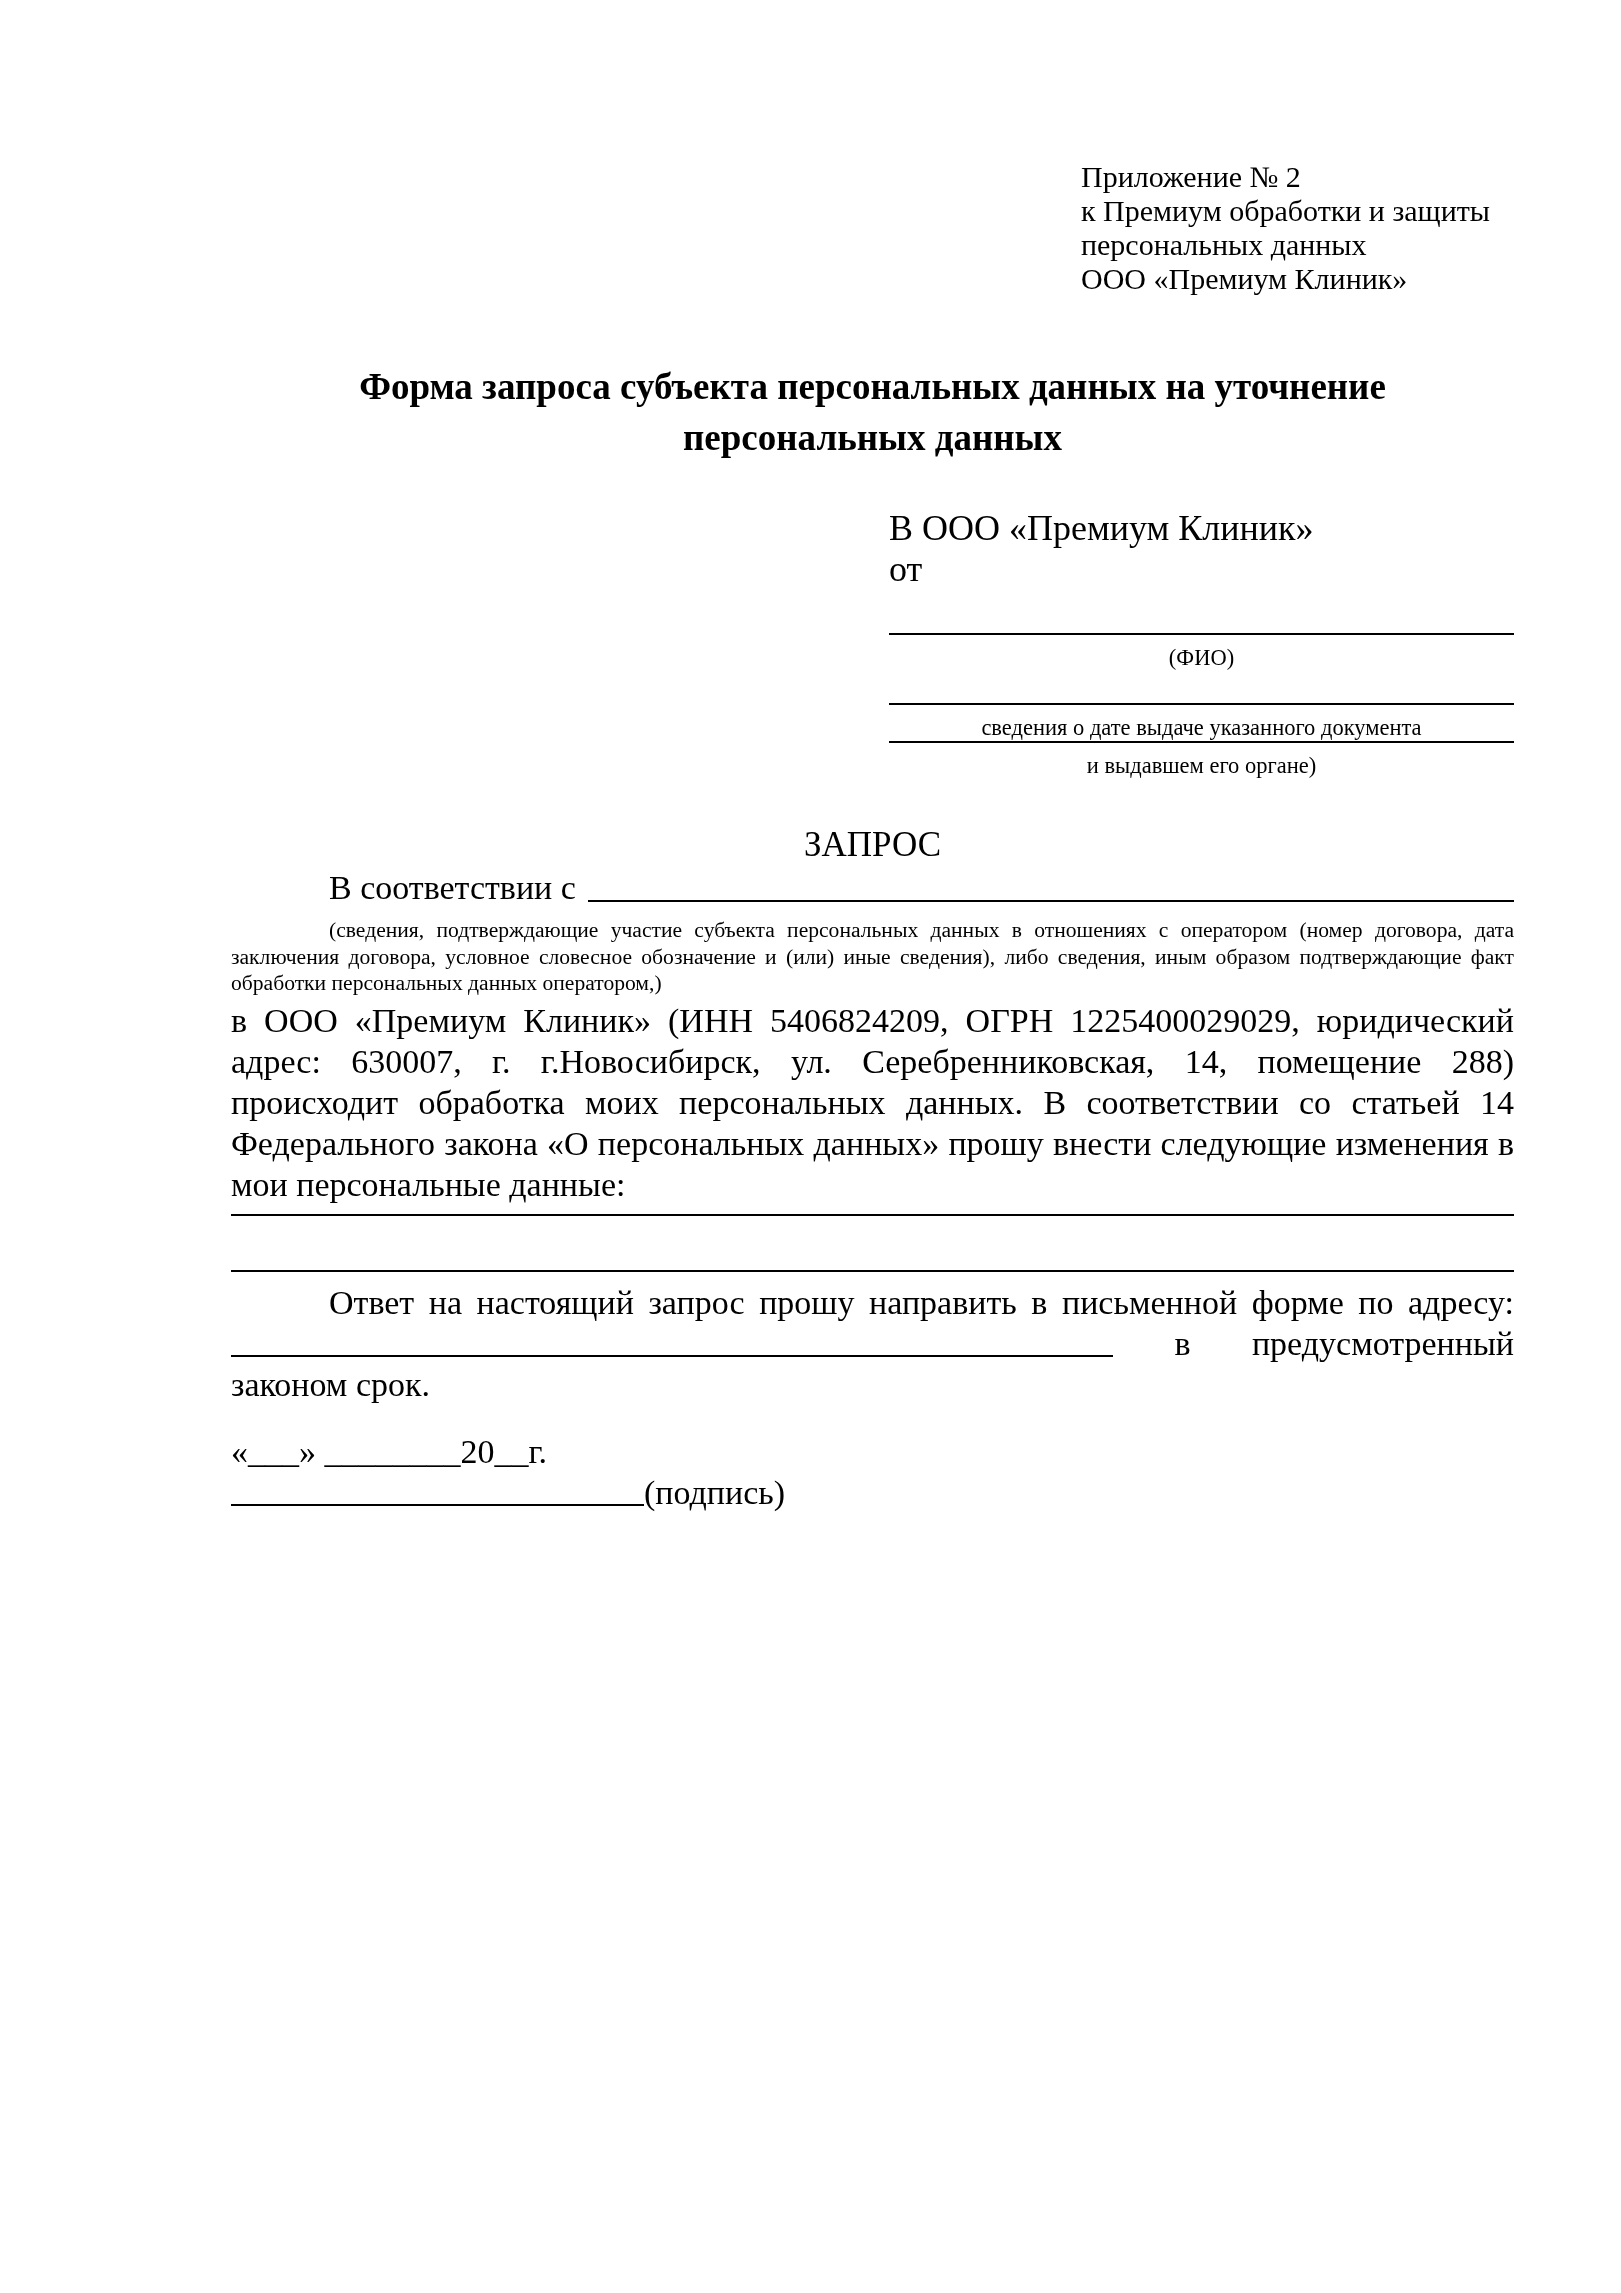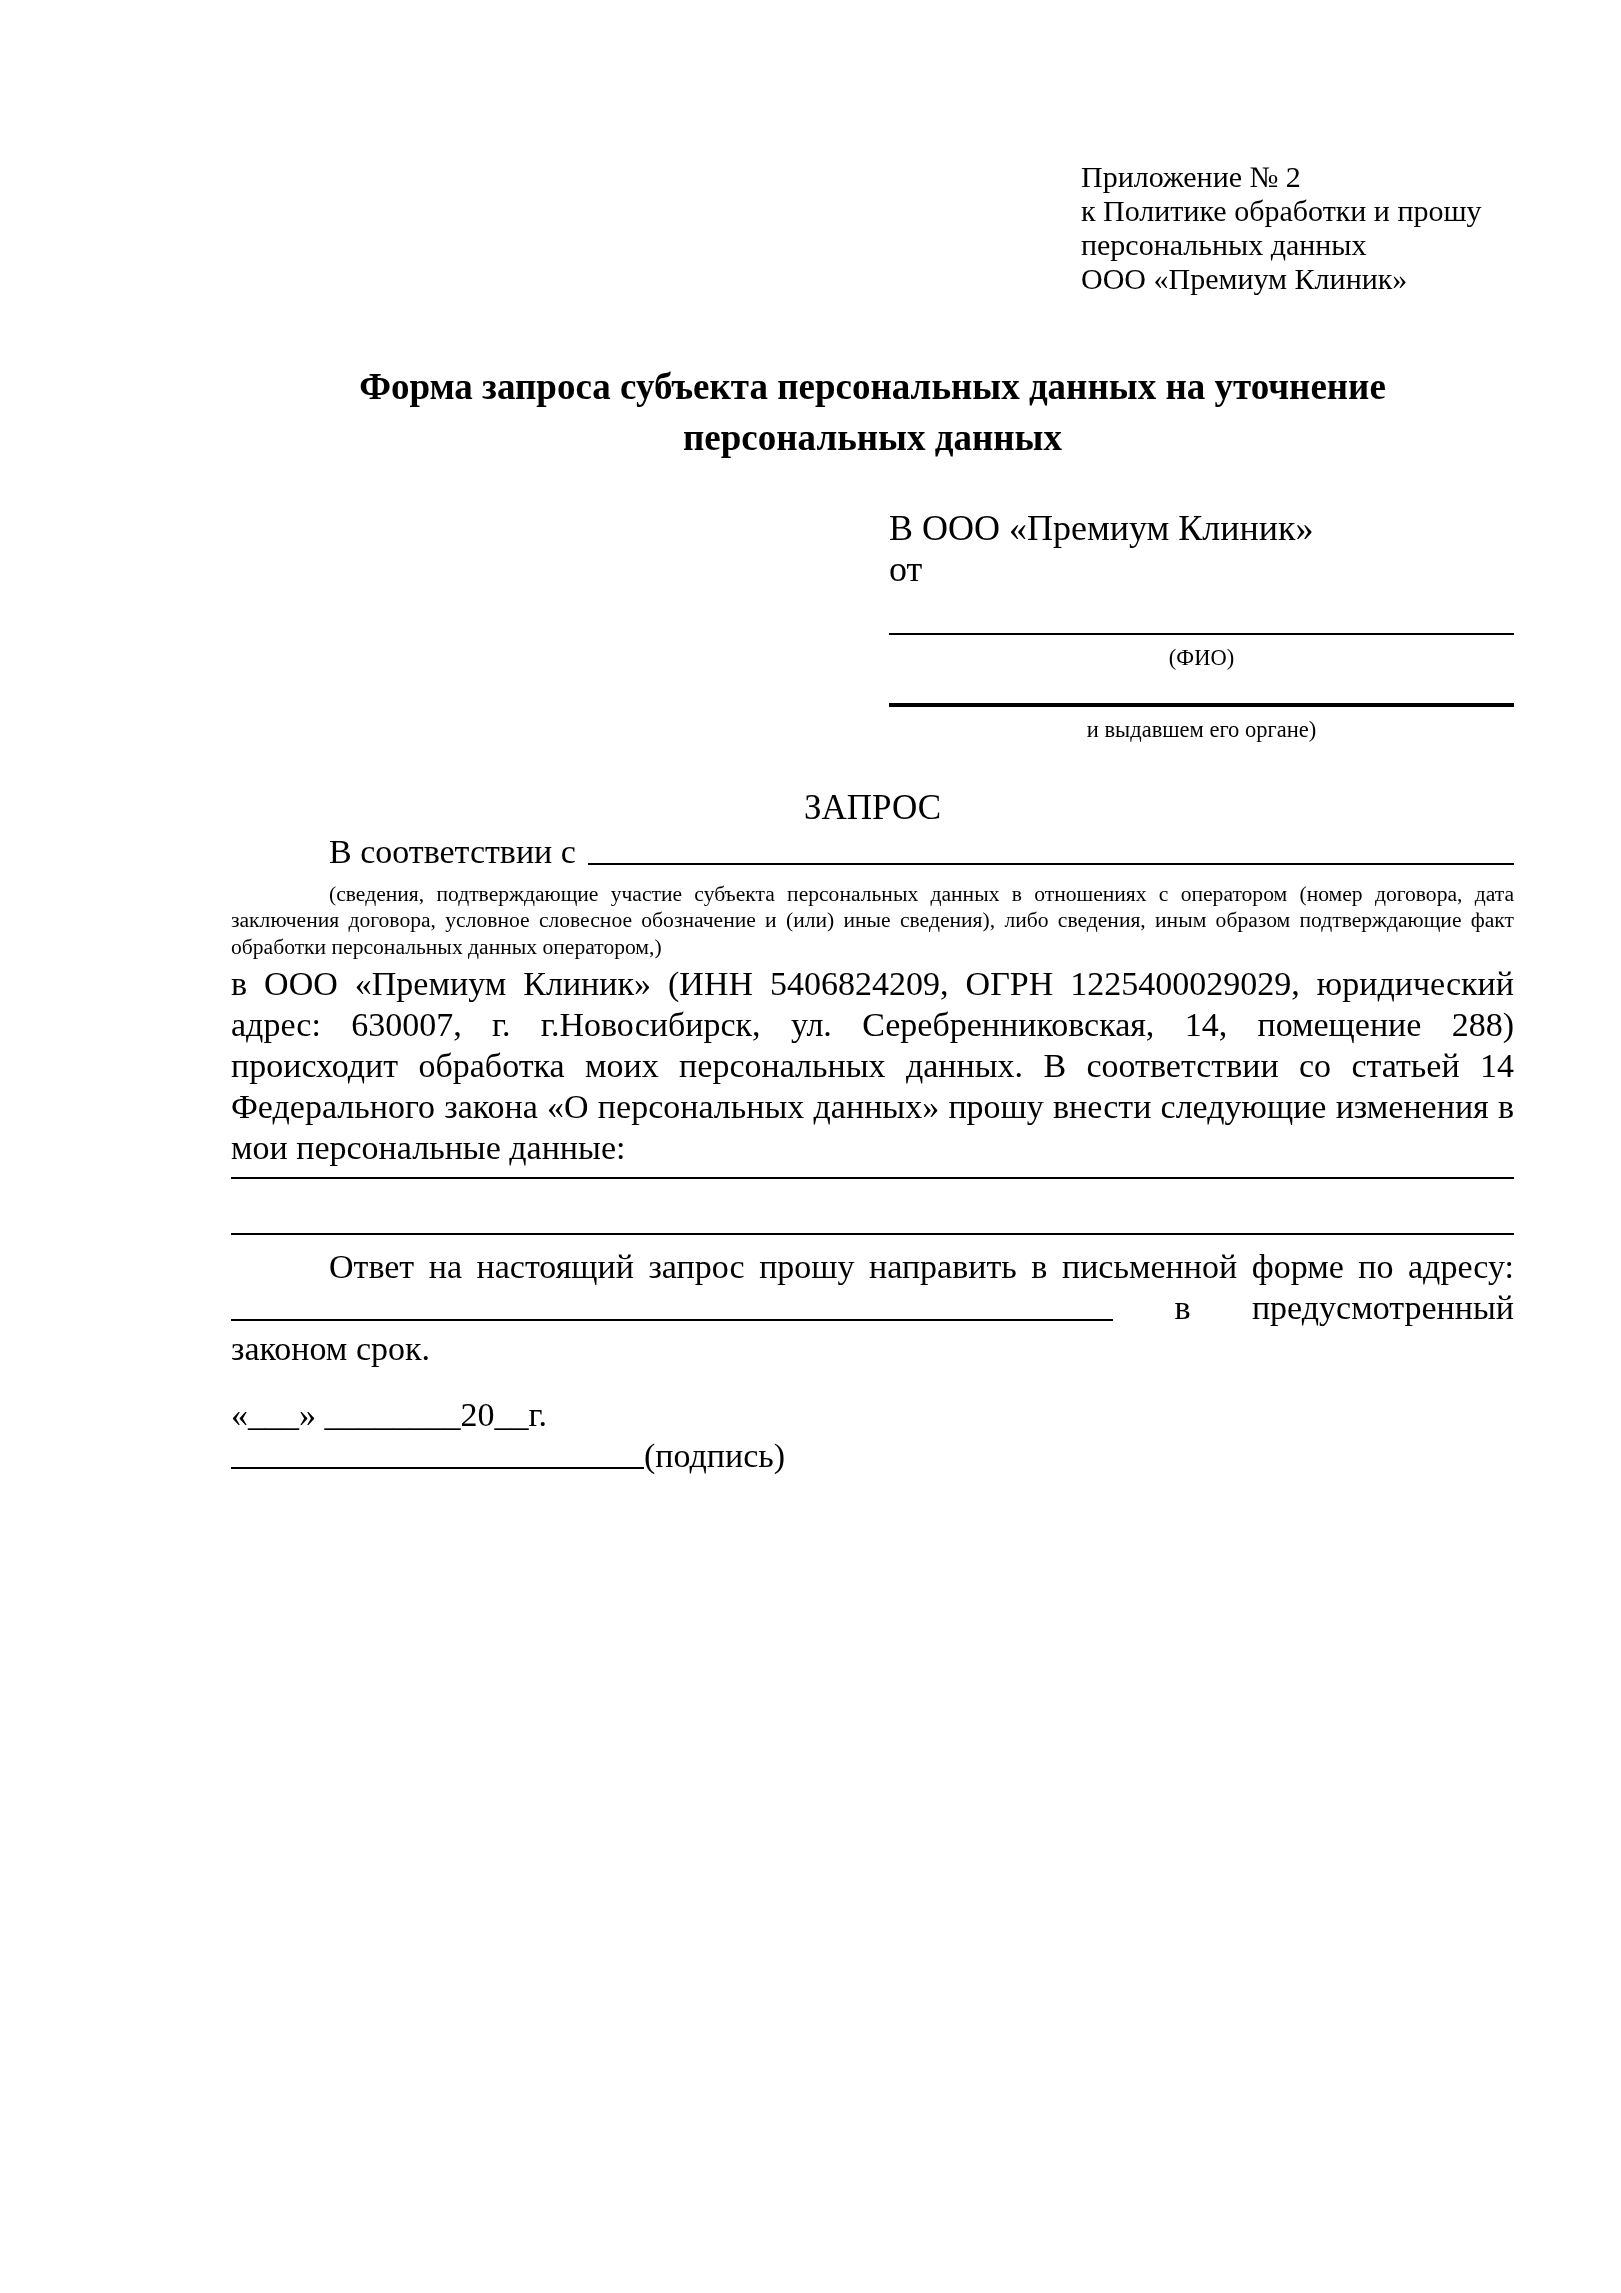--- a/index.html
+++ b/index.html
@@ -142,37 +142,38 @@
   }
 </style>
 </head>
 <body>
 
 <div class="page">
   <div class="content">
 
     <div class="hdr">
       <div>Приложение № 2</div>
-      <div>к Политике обработки и прошу</div>
+      <div>к Премиум обработки и защиты</div>
       <div>персональных данных</div>
       <div>ООО «Премиум Клиник»</div>
     </div>
 
     <div class="doc-title">Форма запроса субъекта персональных данных на уточнение персональных данных</div>
 
     <div class="addr">
       <div>В ООО «Премиум Клиник»</div>
       <div>от</div>
 
       <div class="fld">
         <div class="fline"></div>
         <div class="fcap">(ФИО)</div>
       </div>
       <div class="fld">
         <div class="fline"></div>
+        <div class="fcap">сведения о дате выдаче указанного документа</div>
       </div>
       <div class="fld">
         <div class="fline"></div>
         <div class="fcap">и выдавшем его органе)</div>
       </div>
     </div>
 
     <div class="zapros">ЗАПРОС</div>
 
     <div class="intro">

